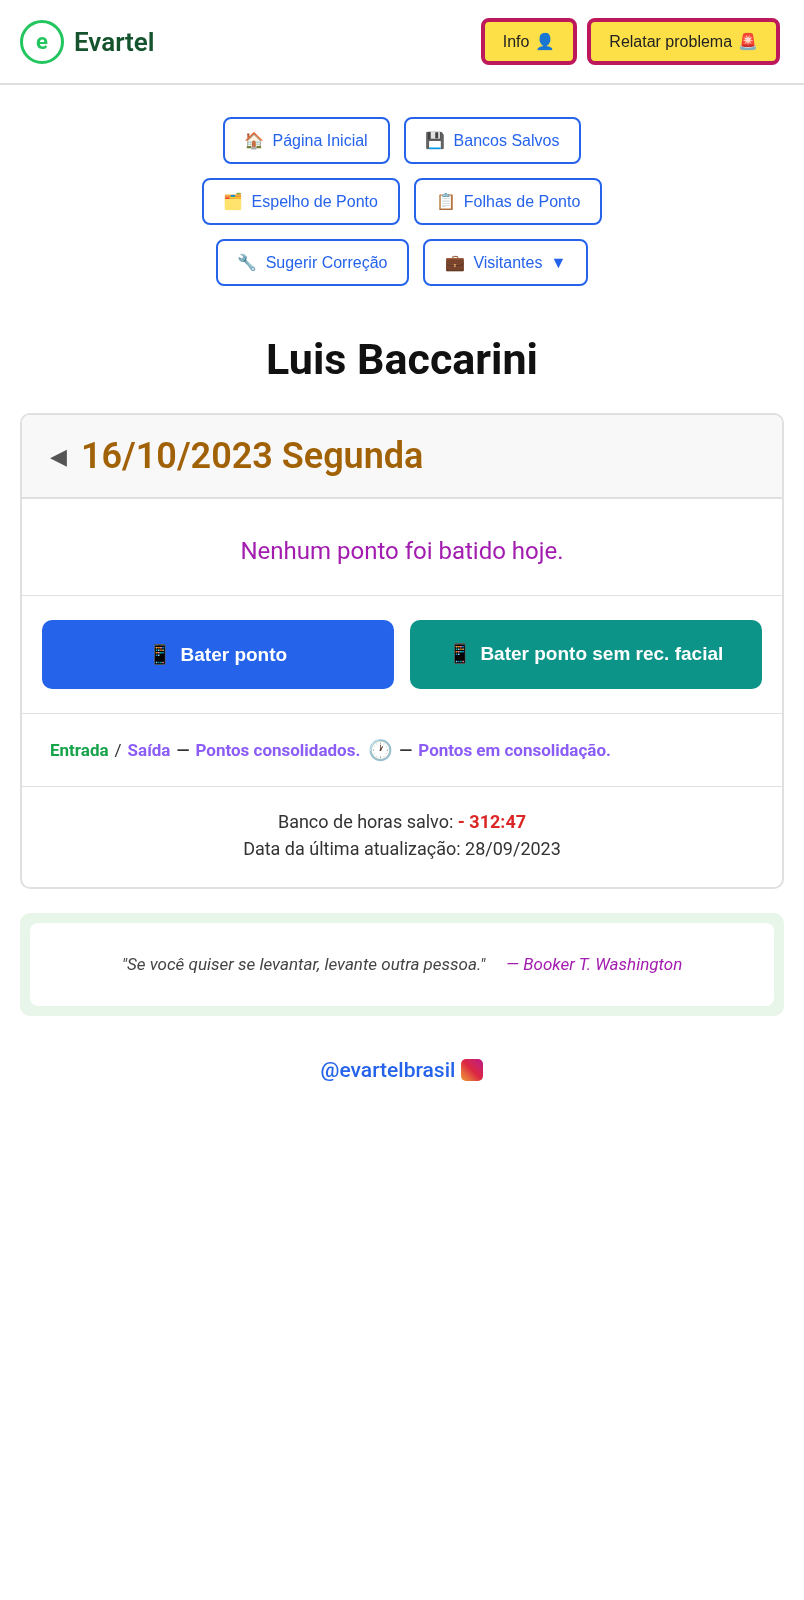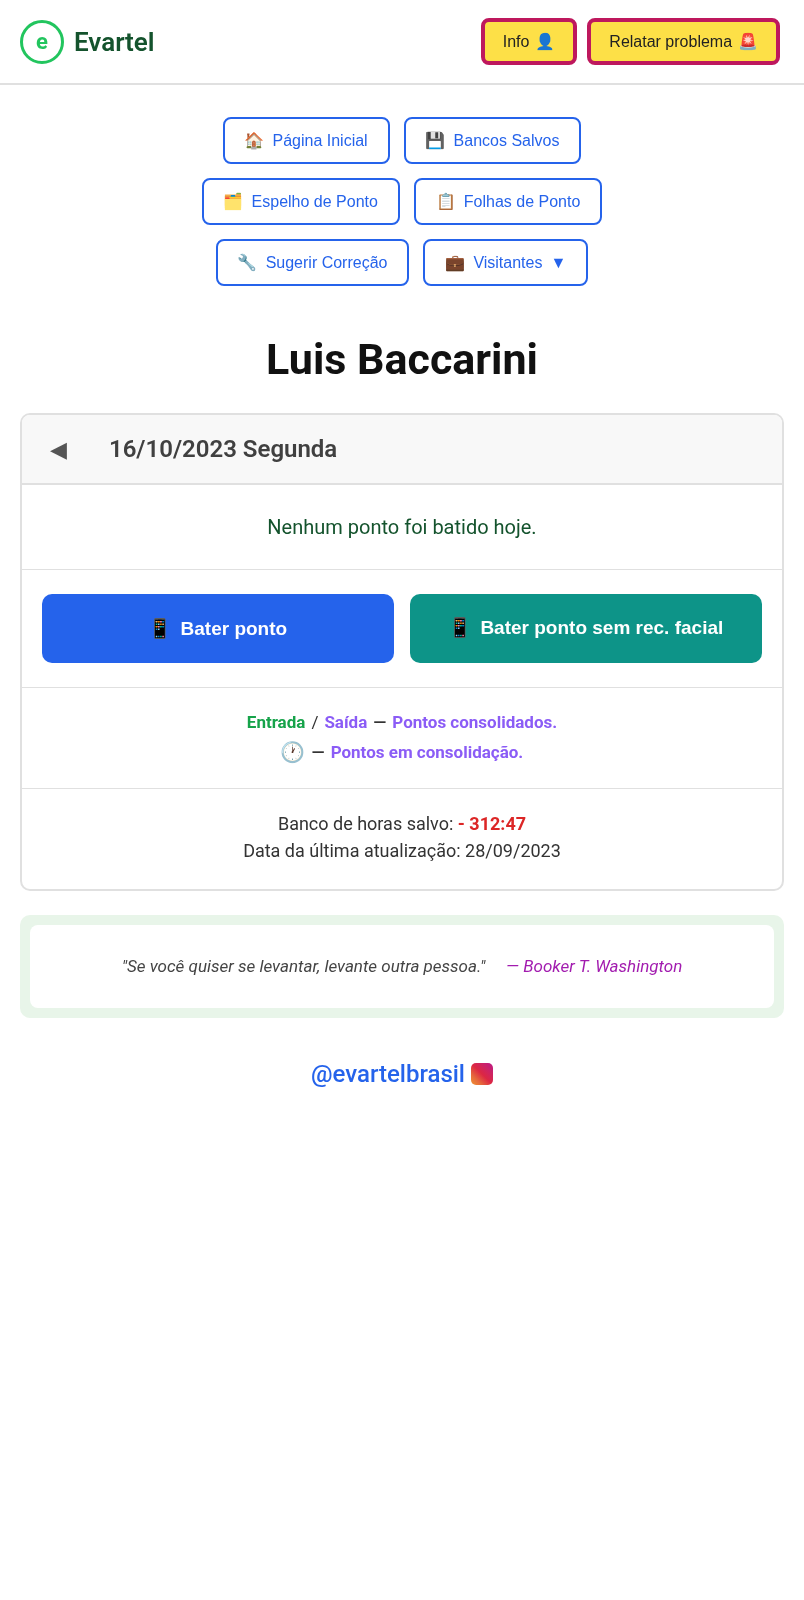--- a/index.html
+++ b/index.html
@@ -118,33 +118,33 @@
       display: flex;
       align-items: center;
       gap: 14px;
     }
     .date-arrow {
       font-size: 22px;
       color: #555;
       cursor: pointer;
     }
     .date-text {
-      font-size: 24px;
+      font-size: 36px;
       font-weight: 600;
-      color: #404040;
-      margin-left: 28px;
+      color: #a16207;
     }
 
     
     .no-punch {
       padding: 30px 28px;
-      font-size: 20px;
-      color: #14532d;
+      font-size: 24px;
+      color: #a21caf;
       text-align: center;
       border-bottom: 1px solid #e0e0e0;
+      margin-top: 8px;
     }
 
     
     .action-buttons {
       display: flex;
       gap: 0;
       padding: 24px 20px;
       gap: 16px;
       border-bottom: 1px solid #e0e0e0;
     }
@@ -179,21 +179,21 @@
       gap: 8px;
       text-align: center;
       line-height: 1.3;
     }
 
     
     .legend-area {
       padding: 24px 28px;
       border-bottom: 1px solid #e0e0e0;
       display: flex;
-      flex-direction: column;
+      flex-direction: row;
       align-items: center;
       gap: 8px;
     }
     .legend-row {
       font-size: 17px;
       color: #333;
       display: flex;
       align-items: center;
       gap: 6px;
     }
@@ -243,21 +243,21 @@
       margin-top: 4px;
     }
 
     
     .footer {
       text-align: center;
       padding: 18px 20px 30px;
     }
     .footer-link {
       color: #2563eb;
-      font-size: 24px;
+      font-size: 21px;
       font-weight: 500;
       text-decoration: none;
       display: inline-flex;
       align-items: center;
       gap: 6px;
     }
     .instagram-icon {
       display: inline-block;
       width: 22px;
       height: 22px;

